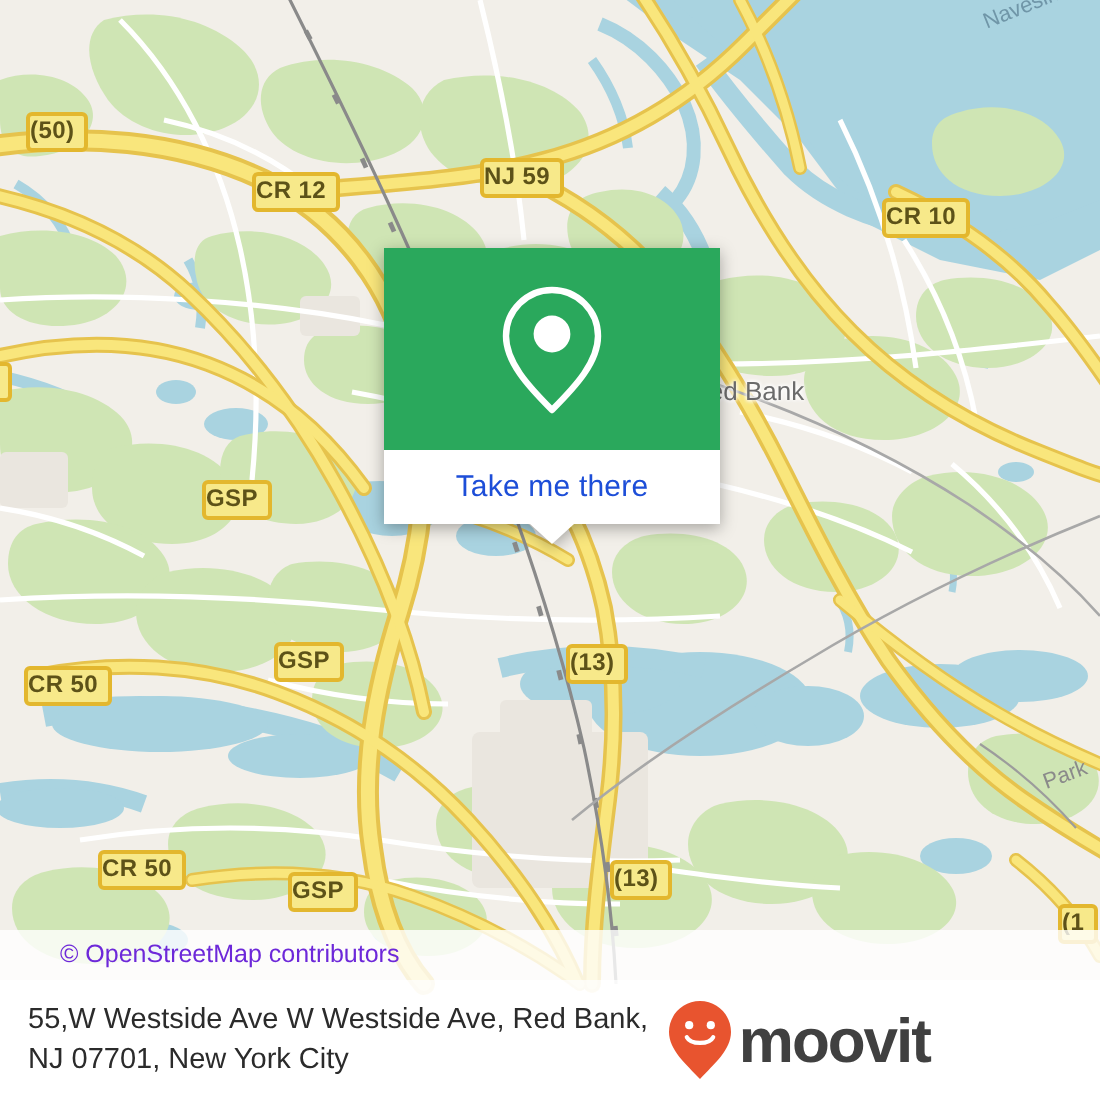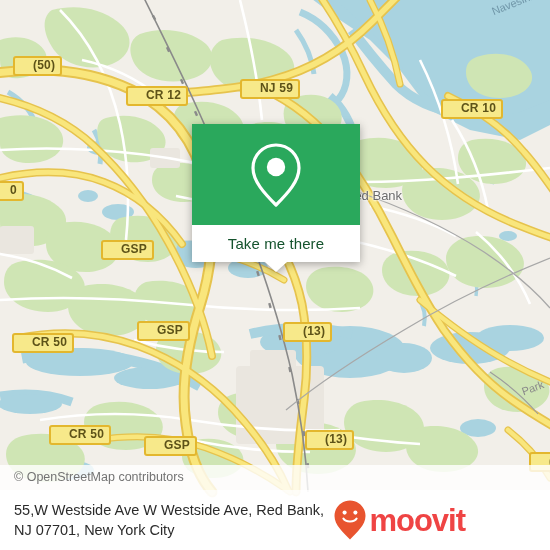--- a/index.html
+++ b/index.html
@@ -20,21 +20,21 @@
   
   .shield{
     position:absolute;
     background:#f7e98a;
     border:2px solid #e3b72e;
     border-radius:3px;
     color:#5d5218;
     font-weight:bold;
     font-size:12px;
     line-height:13px;
-    padding:1px 5px 2px 18px;
+    padding:1px 5px 2px 0;
     white-space:nowrap;
     font-family:"Liberation Sans","DejaVu Sans",sans-serif;
     letter-spacing:.2px;
   }
   .place-label{
     position:absolute;
     color:#6b6b6b;
     font-size:13px;
     font-weight:normal;
     white-space:nowrap;
@@ -45,24 +45,24 @@
     color:#7096a8;
     font-size:11px;
     white-space:nowrap;
     font-style:normal;
   }
 
   
   .attribution{
     position:absolute;left:0;bottom:0;width:100%;
     background:rgba(255,255,255,.80);
-    color:#737373;
+    color:#6d28d9;
     font-size:12.5px;
     line-height:15px;
-    padding:5px 0 5px 14px;
+    padding:5px 0 5px 30px;
     box-sizing:border-box;
     white-space:nowrap;
   }
 
   
   .card{
     position:absolute;left:192px;top:124px;width:168px;
     filter:drop-shadow(0 2px 4px rgba(0,0,0,.32));
   }
   .card-top{
@@ -70,21 +70,21 @@
     height:101px;
     display:flex;align-items:center;justify-content:center;
   }
   .card-bottom{
     background:#fff;
     height:37px;
     display:flex;align-items:center;justify-content:center;
     position:relative;
   }
   .card-bottom .label{
-    font-size:15px;color:#14532d;letter-spacing:.1px;
+    font-size:15px;color:#1d4ed8;letter-spacing:.1px;
   }
   .card-tail{
     position:absolute;left:50%;top:100%;
     transform:translateX(-50%);
     width:0;height:0;
     border-left:11px solid transparent;
     border-right:11px solid transparent;
     border-top:10px solid #fff;
   }
 
@@ -111,21 +111,21 @@
     line-height:20px;
     max-width:390px;
   }
   .brand{
     display:flex;align-items:center;gap:2px;
     flex-shrink:0;
   }
   .brand-word{
     font-size:31px;
     font-weight:bold;
-    color:#ef4444;
+    color:#404040;
     letter-spacing:-1px;
     line-height:31px;
   }
 </style>
 </head>
 <body>
 
 <div id="app">
 
   <div class="map">

